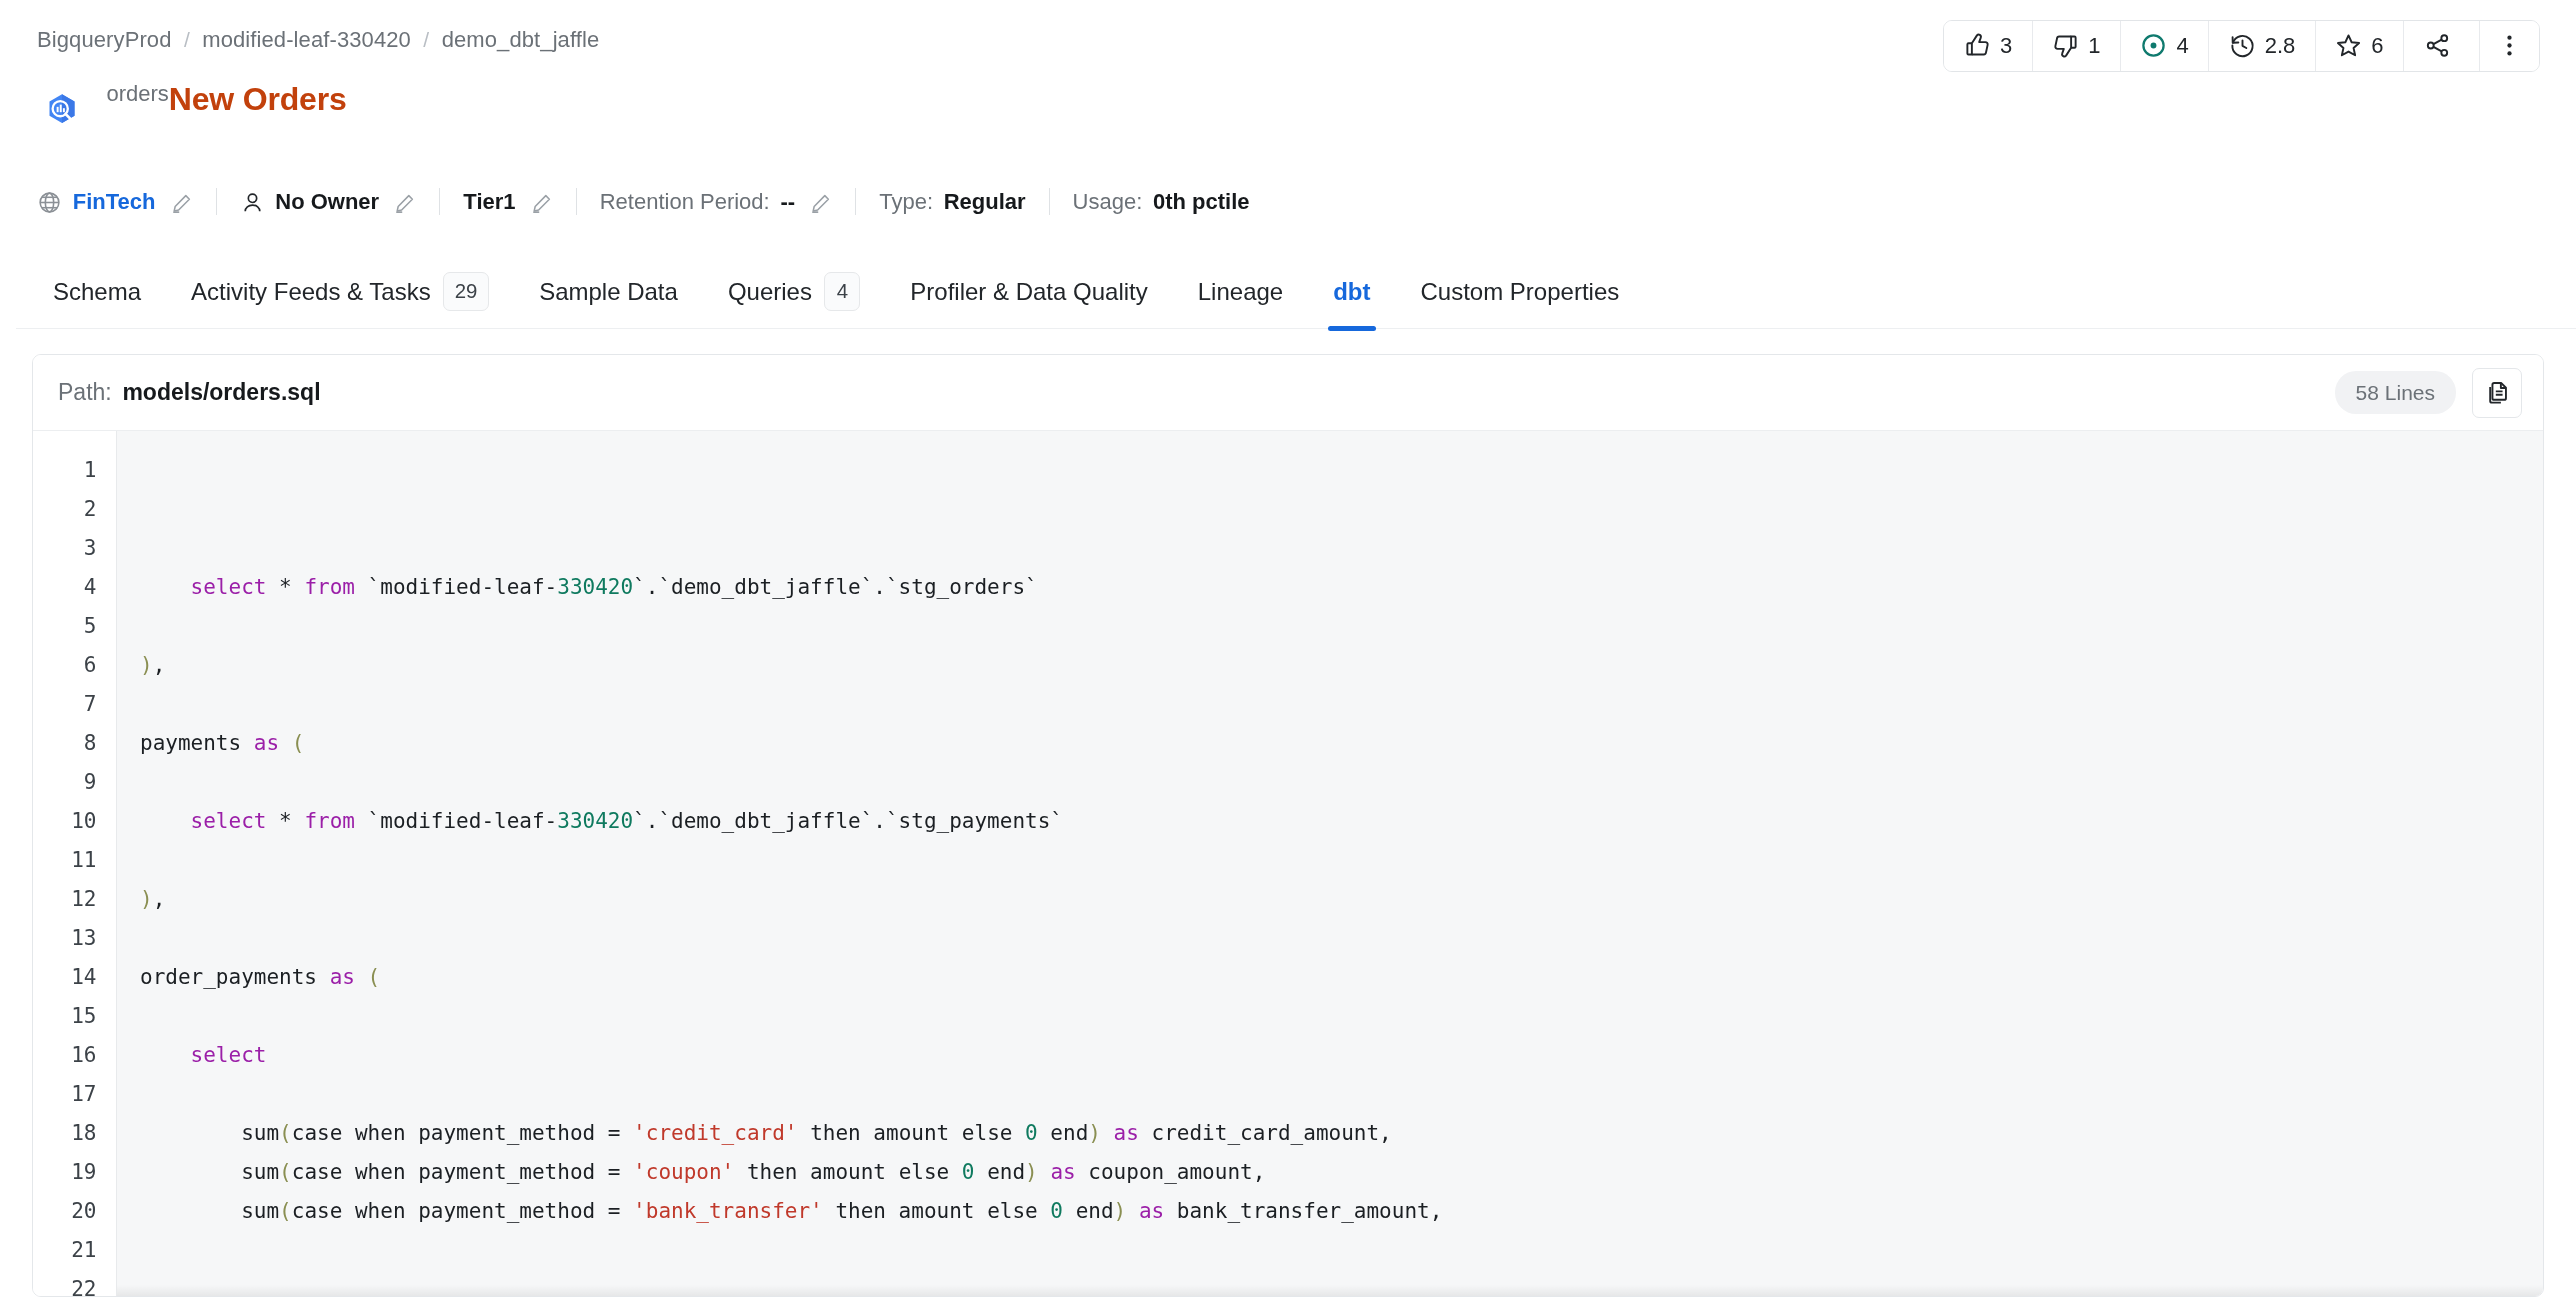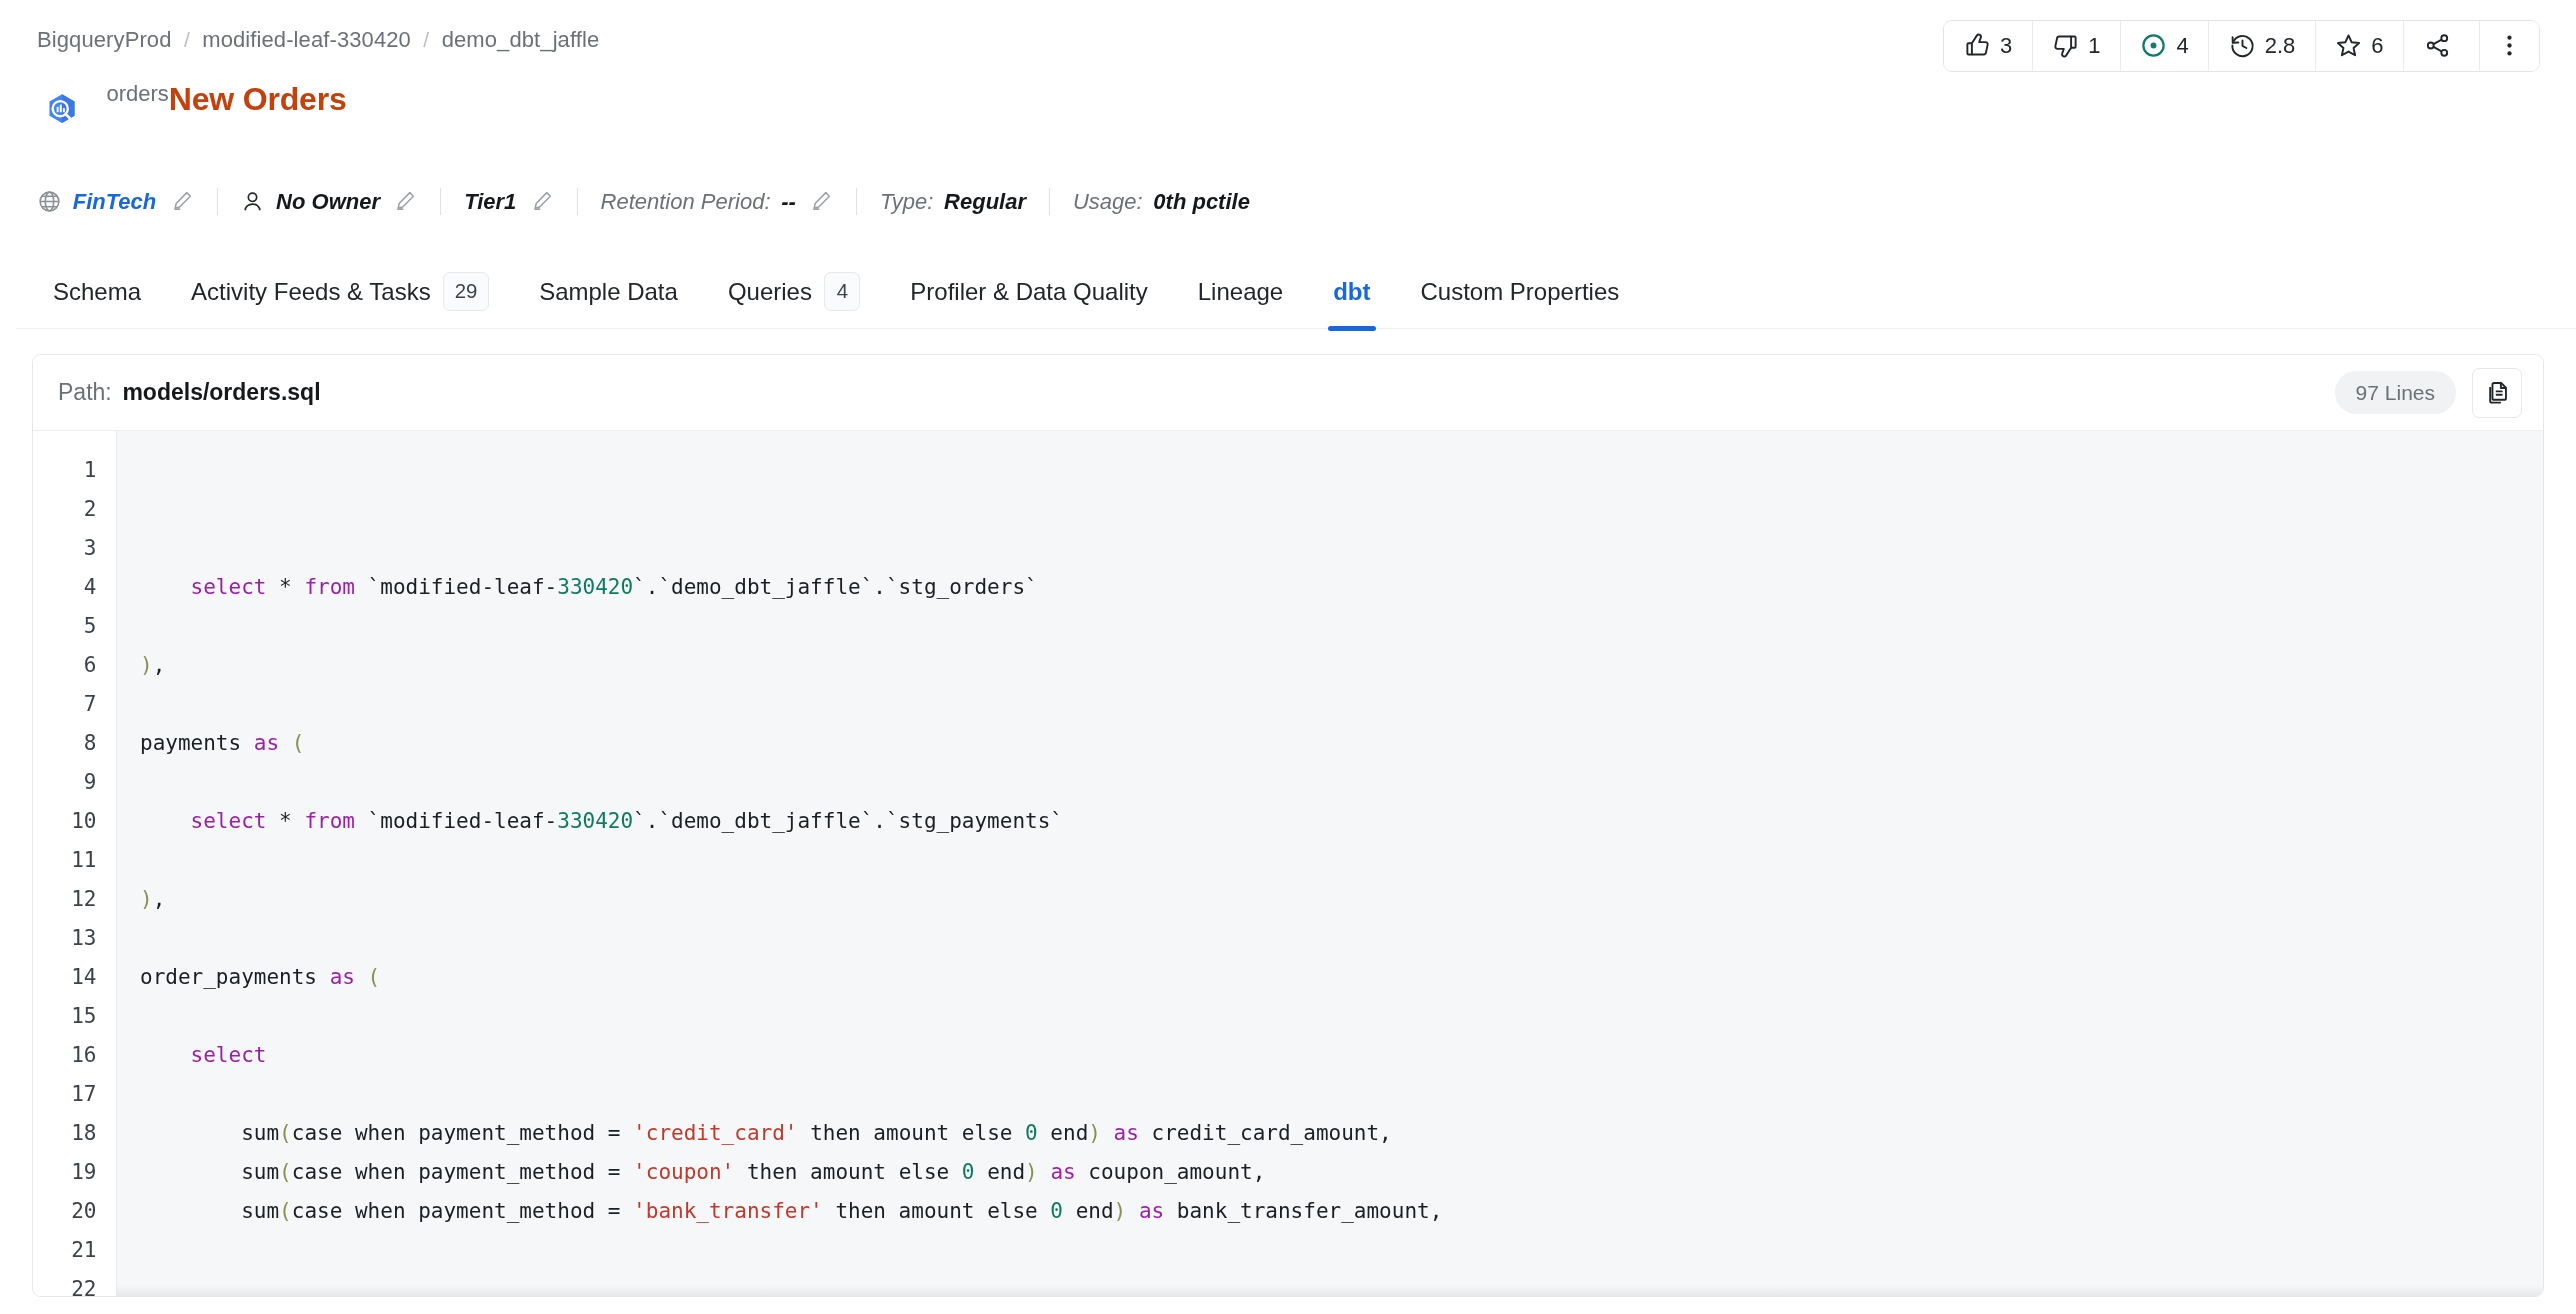--- a/index.html
+++ b/index.html
@@ -94,24 +94,23 @@
     left: 37px;
     top: 182px;
     display: flex;
     align-items: center;
     height: 39px;
     font-size: 21px;
     color: #22262a;
   }
   .meta-group {
     display: flex;
-    align-items: flex-start;
+    align-items: flex-end;
     gap: 10.7px;
     white-space: nowrap;
-    font-style: italic;
   }
   .meta-div {
     width: 0.9px;
     height: 27px;
     background: #dfe2e5;
     margin: 0 23px;
   }
   .meta-link { color: #1668dc; font-weight: bold; font-size: 22px; }
   .meta-strong { font-weight: bold; color: #16191c; font-size: 22px; }
   .meta-label { color: #6b7177; font-size: 22px; }
@@ -484,21 +483,21 @@
           <span>Custom Properties</span>
         </div>
       </div>
   </div>
 
   <div class="code-card">
     <div class="code-head">
       <span class="path-label">Path:</span>
       <span class="path-value">models/orders.sql</span>
       <div class="head-right">
-        <span class="lines-pill">97 Lines</span>
+        <span class="lines-pill">58 Lines</span>
         <span class="copy-btn">
           <span>
             <svg width="27" height="27" viewBox="0 0 24 24" fill="none" stroke="#22262a" stroke-width="1.7" stroke-linejoin="round">
               <path d="M9 3.5h6.2L19.5 7.8V17a1.5 1.5 0 0 1-1.5 1.5H9A1.5 1.5 0 0 1 7.5 17V5A1.5 1.5 0 0 1 9 3.5z"></path>
               <path d="M15 3.6V8h4.3"></path>
               <path d="M5.5 7v12.5A1.5 1.5 0 0 0 7 21h8"></path>
               <line x1="10.5" y1="11" x2="16.5" y2="11"></line>
               <line x1="10.5" y1="14" x2="16.5" y2="14"></line>
             </svg>
           </span>

